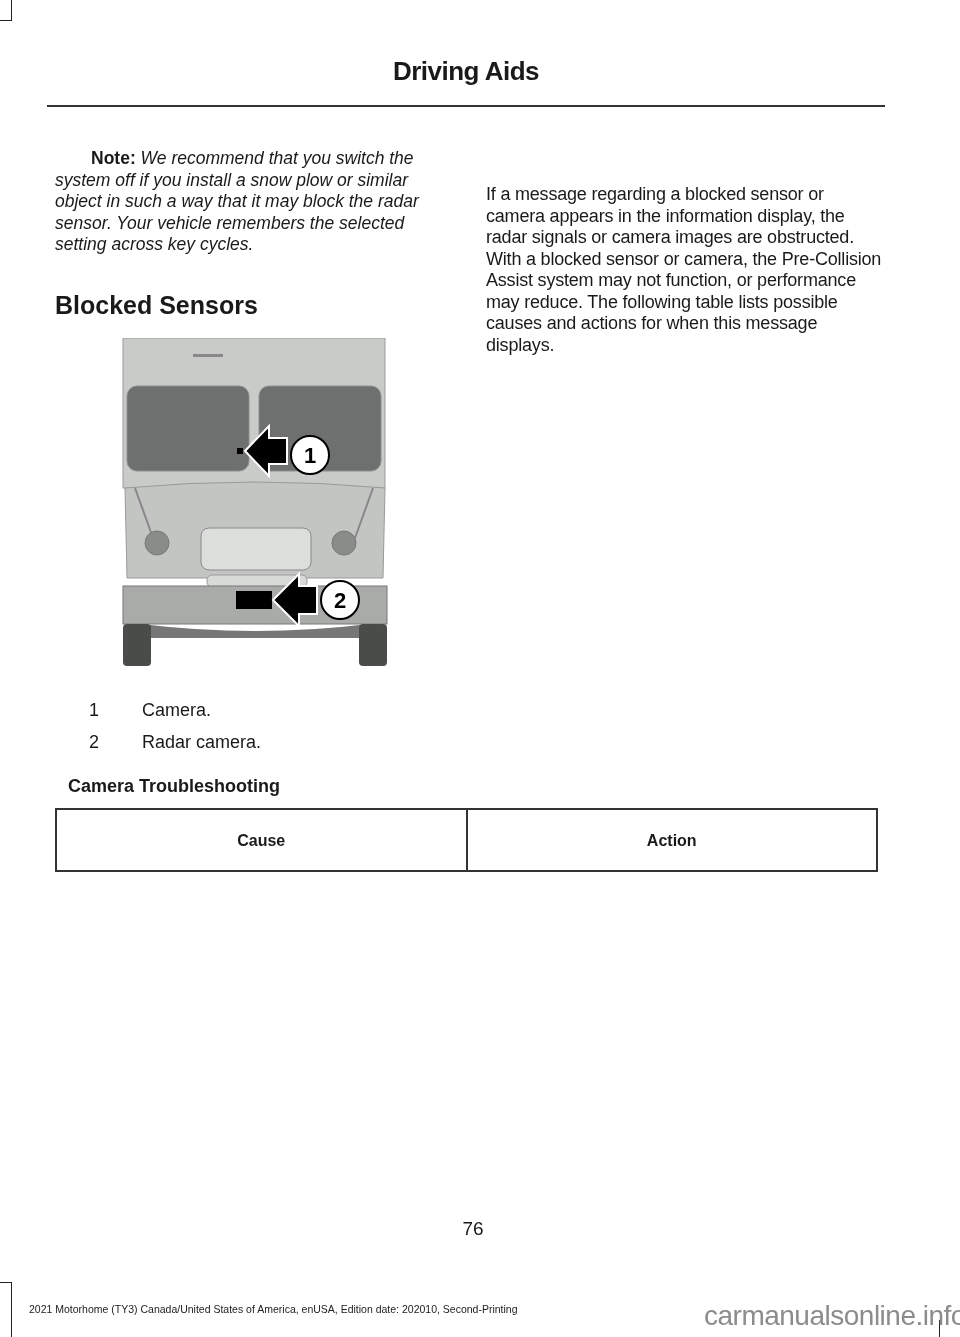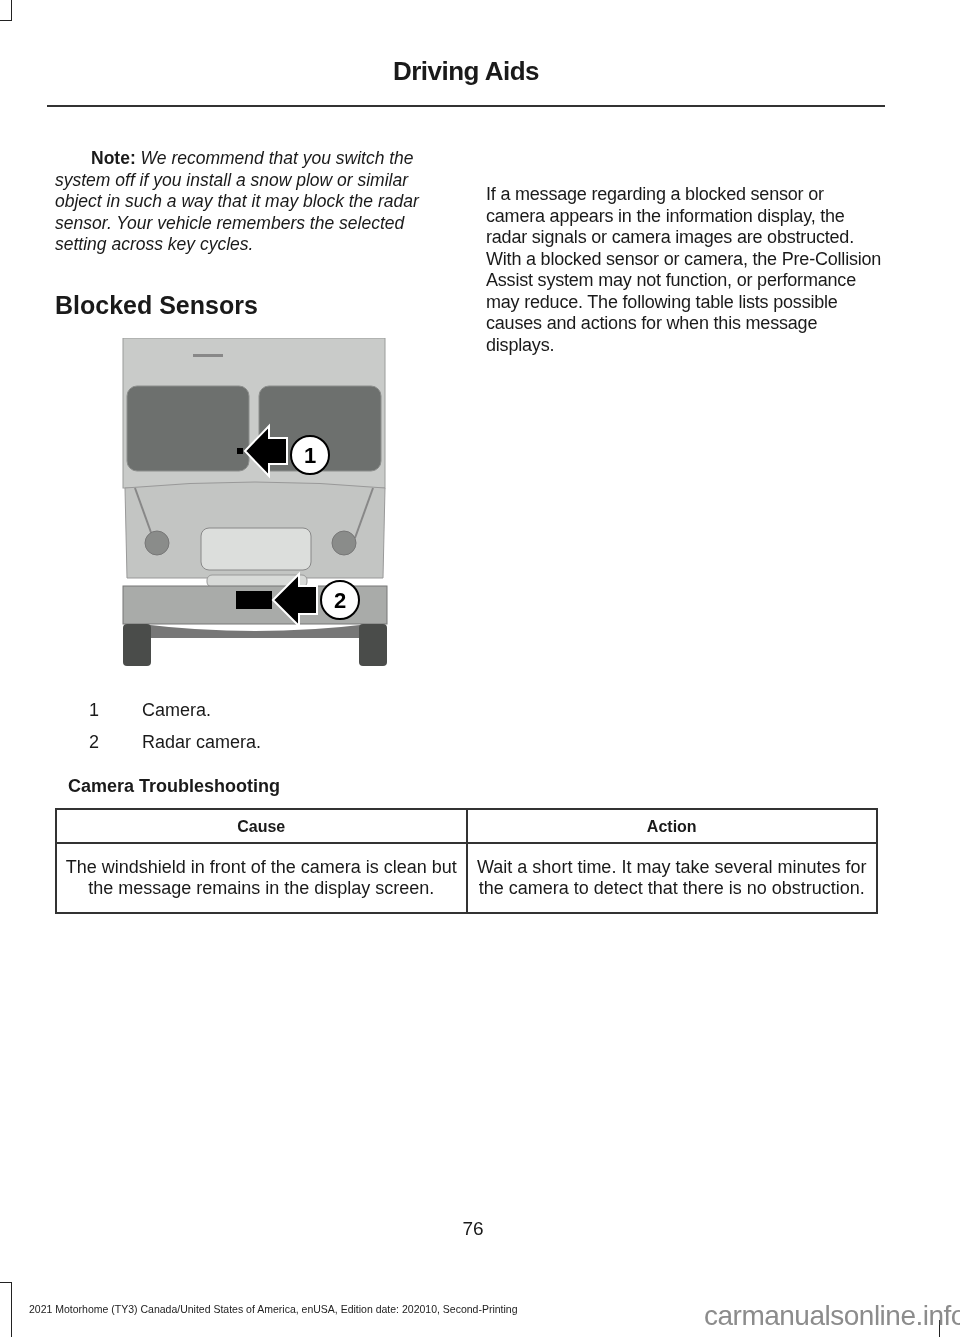--- a/index.html
+++ b/index.html
@@ -16,21 +16,21 @@
   .note b { font-weight: bold; margin-left: 36px; }
   .note i { font-style: italic; }
   .h-blocked { position: absolute; left: 55px; top: 291px; font-weight: bold; font-size: 25px; }
   .right-para { position: absolute; left: 486px; top: 148px; width: 400px; font-size: 18px; line-height: 21.5px; letter-spacing: -0.2px; margin-top: 36px; }
   .figure { position: absolute; left: 121px; top: 338px; width: 268px; height: 328px; }
   .legend { position: absolute; left: 89px; top: 694px; font-size: 18px; }
   .legend-row { display: flex; height: 32px; align-items: center; }
   .legend-num { width: 53px; }
   .h-camera { position: absolute; left: 55px; top: 776px; font-weight: bold; font-size: 18px; margin-left: 13px; }
   table.ts { position: absolute; left: 55px; top: 808px; width: 823px; border-collapse: collapse; font-size: 18px; }
-  table.ts th, table.ts td { border: 2px solid #333; text-align: center; padding: 0 6px; line-height: 21px; }
+  table.ts th, table.ts td { border: 2px solid #333; text-align: center; padding: 14px 6px; line-height: 21px; }
   table.ts th { font-weight: bold; height: 32px; font-size: 16px; }
   table.ts td { height: 48px; vertical-align: middle; }
   .pg-num { position: absolute; top: 1218px; left: 8px; width: 930px; text-align: center; font-size: 19px; }
   .footer { position: absolute; left: 29px; top: 1303px; font-size: 10.5px; color: #222; }
   .watermark { position: absolute; left: 704px; top: 1300px; font-size: 28px; color: #8c8c8c; letter-spacing: -0.5px; }
 </style>
 </head>
 <body>
 
 <div class="crop crop-tl"></div>
@@ -100,22 +100,18 @@
 <div class="h-camera">Camera Troubleshooting</div>
 
 <table class="ts">
   <thead>
     <tr>
       <th style="width:50%">Cause</th>
       <th>Action</th>
     </tr>
   </thead>
   <tbody>
-    <tr>
-      <td style="height:68px">The windshield in front of the camera is clean but the message remains in the display screen.</td>
-      <td>Wait a short time. It may take several minutes for the camera to detect that there is no obstruction.</td>
-    </tr>
   </tbody>
 </table>
 
 <div class="pg-num">76</div>
 <div class="footer">2021 Motorhome (TY3) Canada/United States of America, enUSA, Edition date: 202010, Second-Printing</div>
 <div class="watermark">carmanualsonline.info</div>
 
 </body></html>

